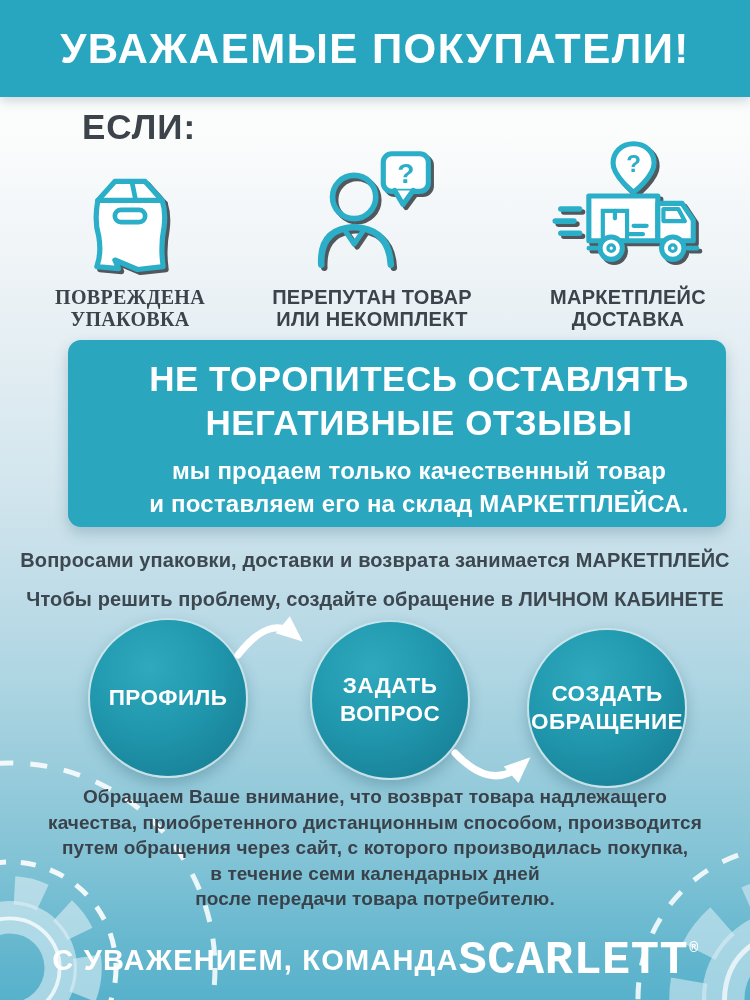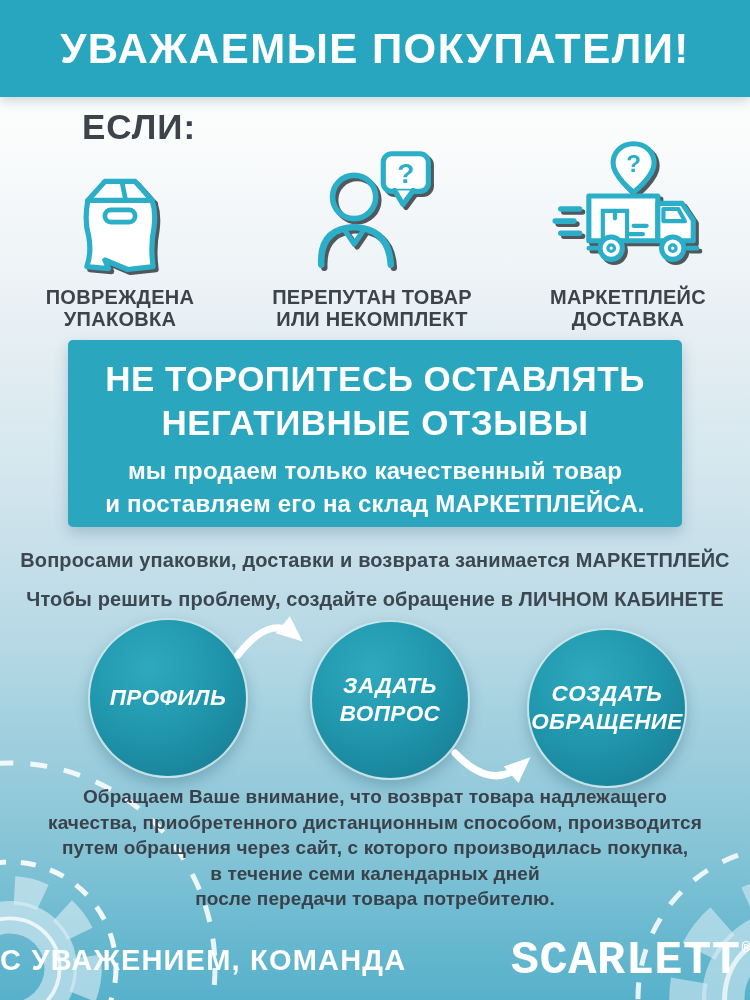--- a/index.html
+++ b/index.html
@@ -20,57 +20,57 @@
     display:flex;align-items:center;justify-content:center;
     box-shadow:0 4px 10px rgba(90,125,140,.28);
   }
   .banner-title{color:#fff;font-weight:bold;font-size:42px;letter-spacing:1.5px;white-space:nowrap;}
 
   
   .if-label{left:82px;top:107px;font-size:35px;font-weight:bold;color:#3c434a;letter-spacing:1px;}
 
   
   .issue{top:130px;width:240px;height:200px;display:flex;flex-direction:column;align-items:center;justify-content:flex-end;}
-  .issue-1{left:0;} .issue-2{left:252px;} .issue-3{left:508px;}
+  .issue-1{left:10px;font-family:Liberation Serif, serif;} .issue-2{left:252px;} .issue-3{left:508px;}
   .icon-wrap{flex:1;display:flex;align-items:flex-end;justify-content:center;padding-bottom:8px;}
   .icon-wrap svg{filter:drop-shadow(3px 3px 0 rgba(52,60,66,.85));}
   .issue-label{text-align:center;font-size:20px;line-height:22px;font-weight:bold;color:#3c434a;letter-spacing:.3px;}
 
   
   .notice-box{
-    left:68px;top:340px;width:614px;height:187px;background:#2aa6bf;border-radius:5px;
-    text-align:center;box-shadow:0 6px 14px rgba(60,110,130,.30);
+    left:68px;top:340px;width:614px;height:187px;background:#2aa6bf;border-radius:13px;
+    text-align:center;box-shadow:0 6px 14px rgba(60,110,130,.30);padding-left:44px;
   }
   .nb-title{margin-top:17px;color:#fff;font-weight:bold;font-size:35px;line-height:44px;letter-spacing:.5px;}
   .nb-sub{margin-top:9px;color:#fff;font-weight:bold;font-size:24px;line-height:33px;letter-spacing:.2px;}
 
   
   .info-lines{left:0;top:541px;width:750px;text-align:center;
     font-size:20px;line-height:38.5px;font-weight:bold;color:#3c4750;letter-spacing:.1px;}
 
   
   .circle{
     position:absolute;width:160px;height:160px;border-radius:50%;
     background:radial-gradient(circle at 38% 30%,#2fa9bd 0%,#2097ad 45%,#15788f 100%);
     border:2.5px solid rgba(255,255,255,.75);box-sizing:border-box;
     display:flex;flex-direction:column;align-items:center;justify-content:center;
     box-shadow:0 6px 14px rgba(25,80,100,.28);
-    color:#fff;font-weight:bold;font-size:22.5px;line-height:28px;text-align:center;letter-spacing:.4px;font-style:italic;
+    color:#fff;font-weight:bold;font-size:22.5px;line-height:28px;text-align:center;letter-spacing:.4px;
   }
   .circle-1{left:88px;top:618px;}
   .circle-2{left:310px;top:620px;}
   .circle-3{left:527px;top:628px;}
   .arrows{left:0;top:600px;}
 
   
   .policy{left:0;top:784px;width:750px;text-align:center;
     font-size:19px;line-height:25.6px;font-weight:bold;color:#39424a;letter-spacing:.1px;}
 
   
-  .footer{left:0;top:928px;width:750px;height:64px;display:flex;align-items:center;justify-content:space-between;}
+  .footer{left:0;top:928px;width:750px;height:64px;display:flex;align-items:center;justify-content:center;}
   .signature{color:#fff;font-weight:bold;font-size:29px;letter-spacing:1.2px;white-space:nowrap;}
   .brand{color:#fff;font-weight:bold;font-size:47px;letter-spacing:.5px;white-space:nowrap;font-family:Liberation Mono, monospace;}
   .brand sup{font-size:15px;position:relative;top:-4px;left:1px;}
 </style>
 </head>
 <body>
 
 <div class="canvas">
 
   <svg class="decor" width="750" height="1000" viewBox="0 0 750 1000">

